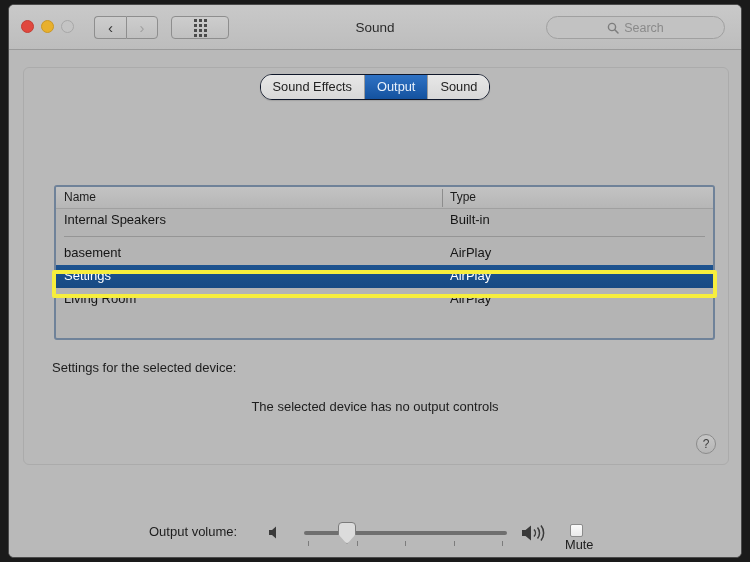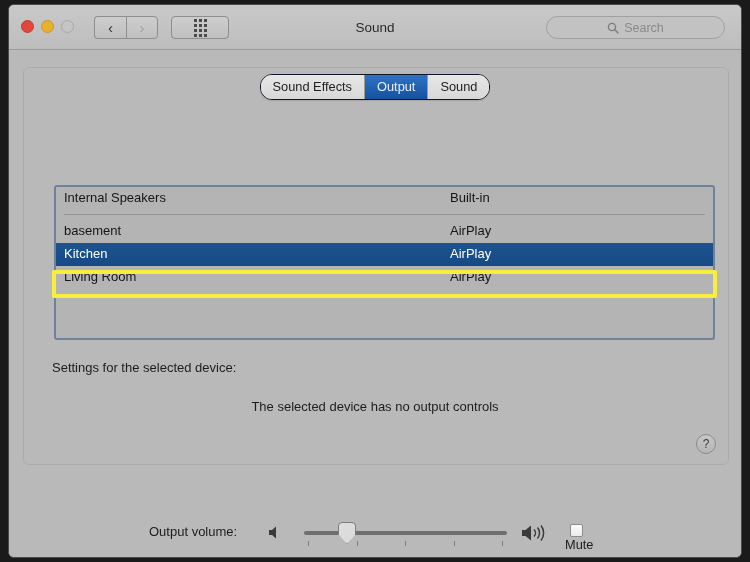--- a/index.html
+++ b/index.html
@@ -296,35 +296,40 @@
         <div class="tab">Sound</div>
       </div>
     </div>
 
     <div id="panel">
       <div id="help-button">?</div>
     </div>
 
 
     <div id="device-table">
+      <div id="table-head">
+        <div id="col-divider"></div>
+        <div class="th" id="th-name">Name</div>
+        <div class="th" id="th-type">Type</div>
+      </div>
 
       <div class="row">
         <span class="cell-name">Internal Speakers</span>
         <span class="cell-type">Built-in</span>
       </div>
 
       <div class="group-divider"></div>
 
       <div class="row">
         <span class="cell-name">basement</span>
         <span class="cell-type">AirPlay</span>
       </div>
 
       <div class="row selected">
-        <span class="cell-name">Kitchen</span>
+        <span class="cell-name">Settings</span>
         <span class="cell-type">AirPlay</span>
       </div>
 
       <div class="row">
         <span class="cell-name">Living Room</span>
         <span class="cell-type">AirPlay</span>
       </div>
     </div>
 
     <div id="highlight-box"></div>

